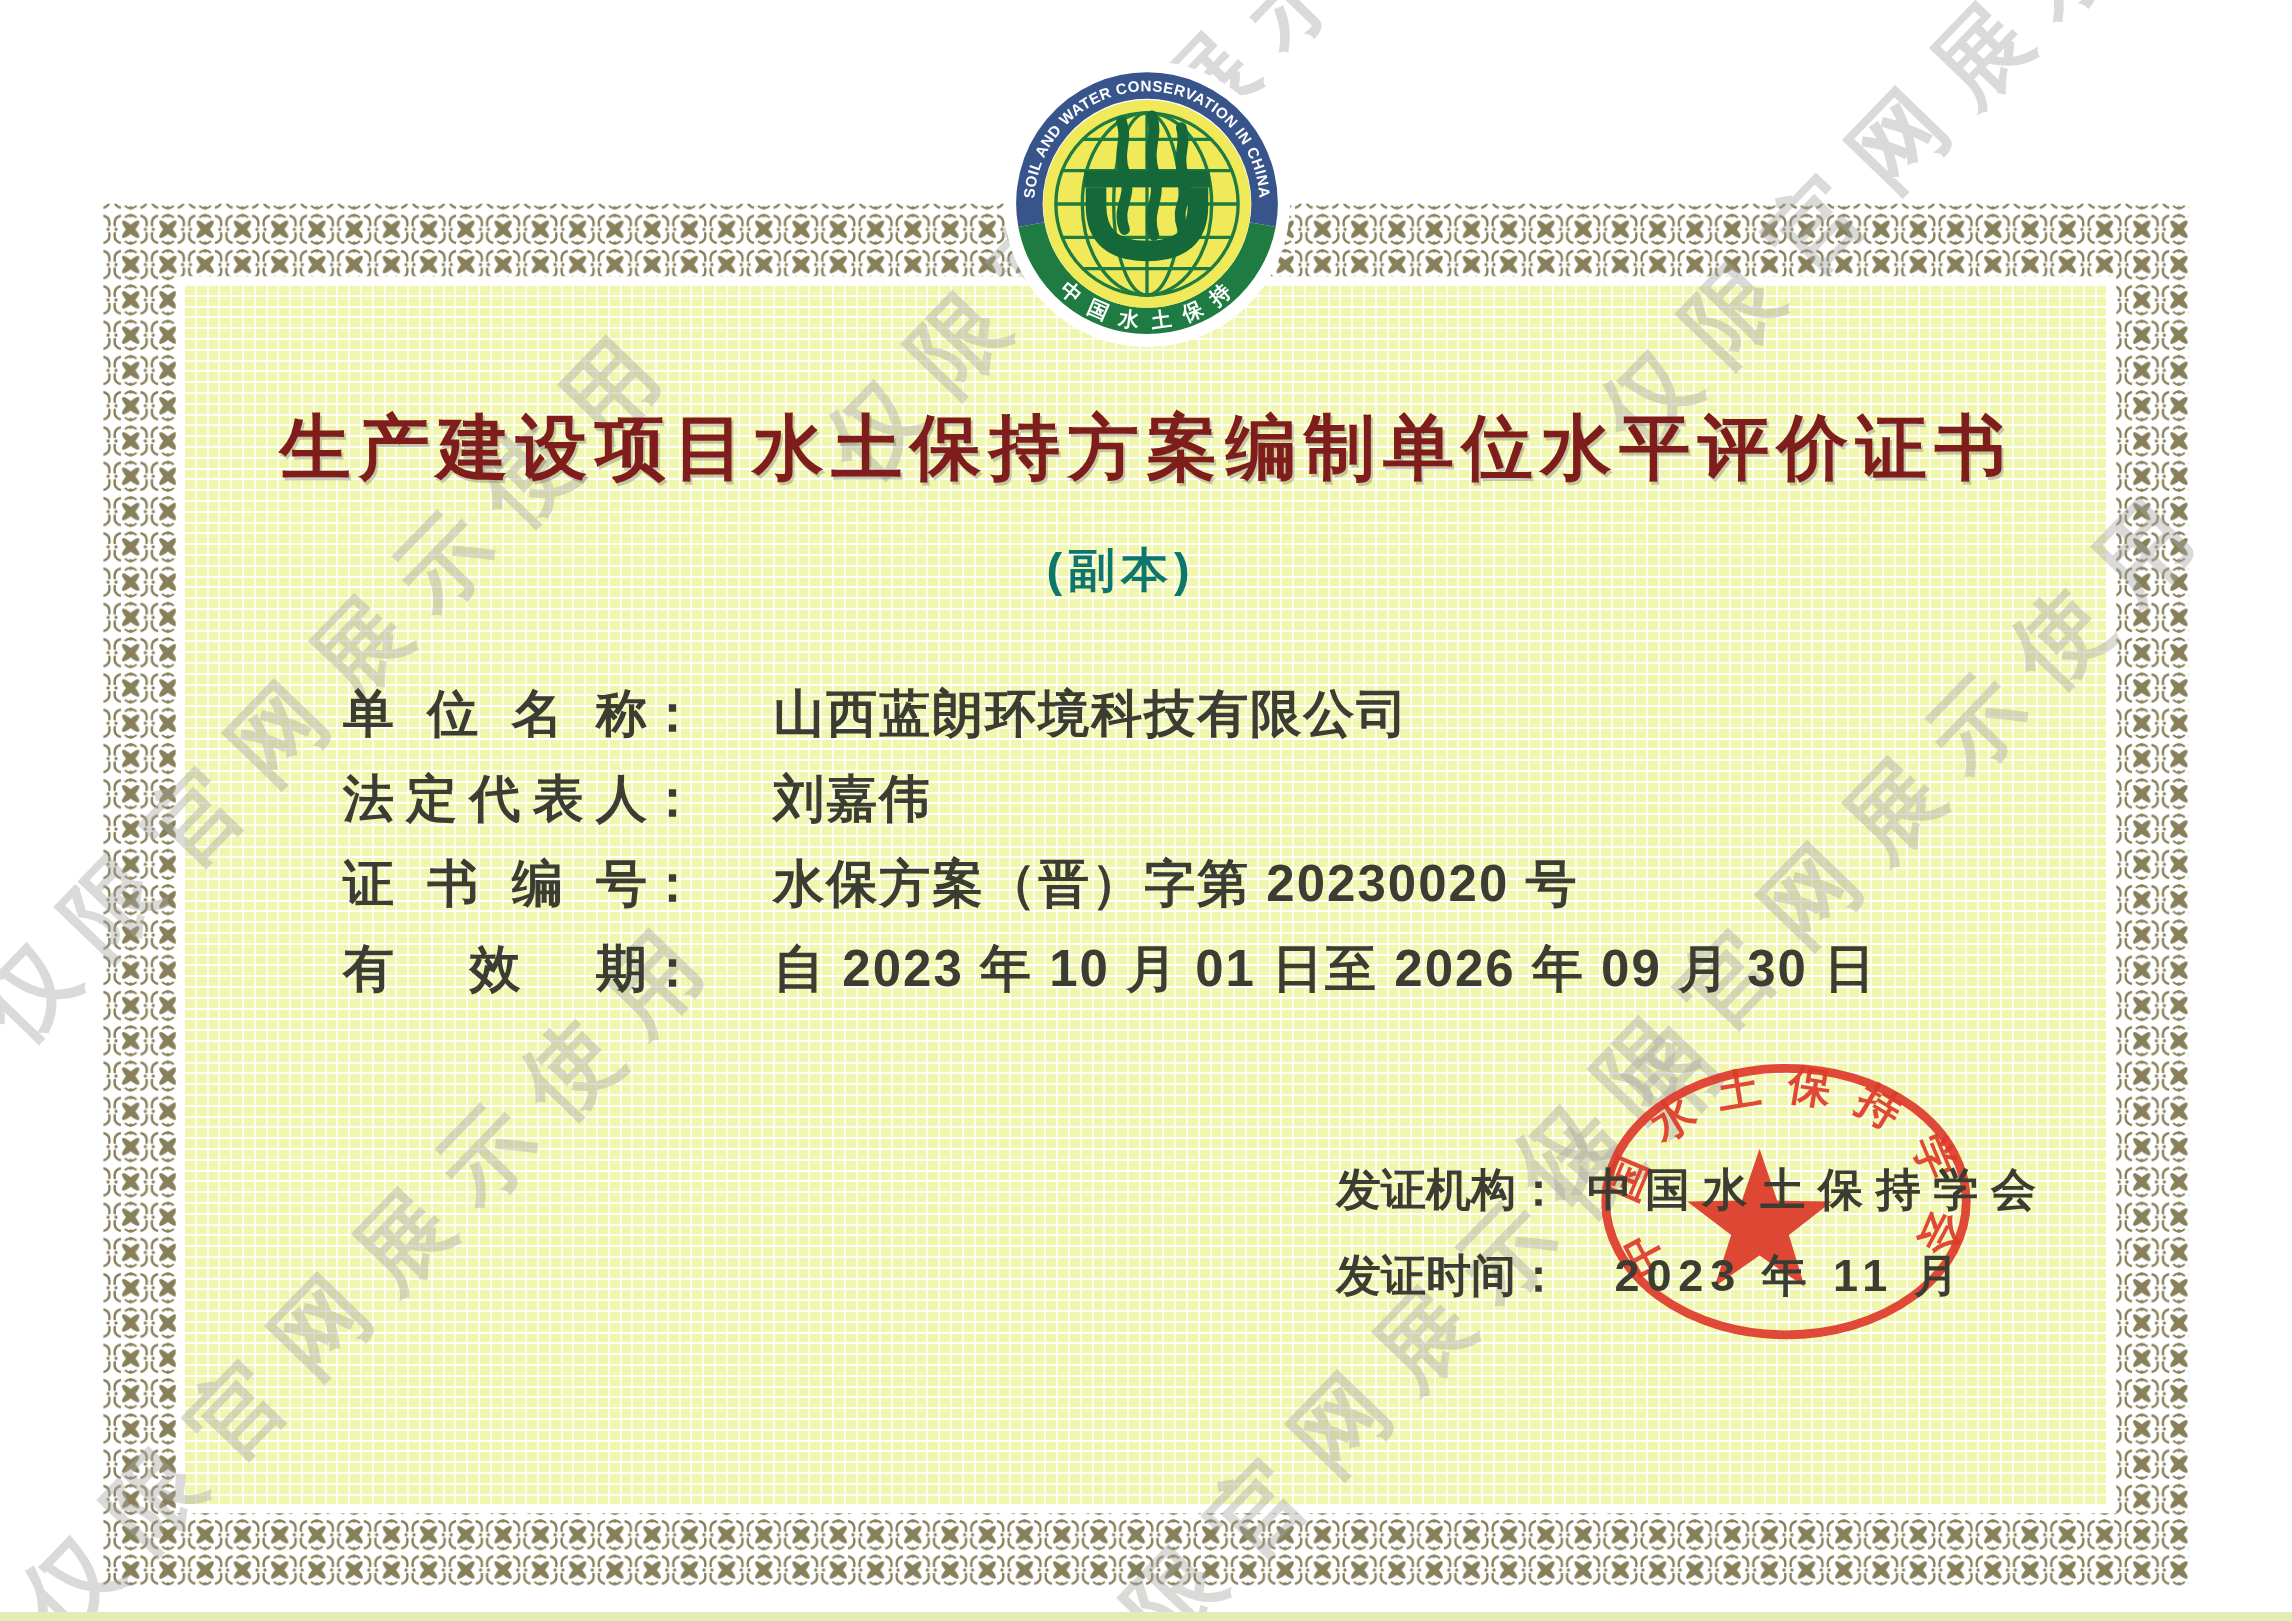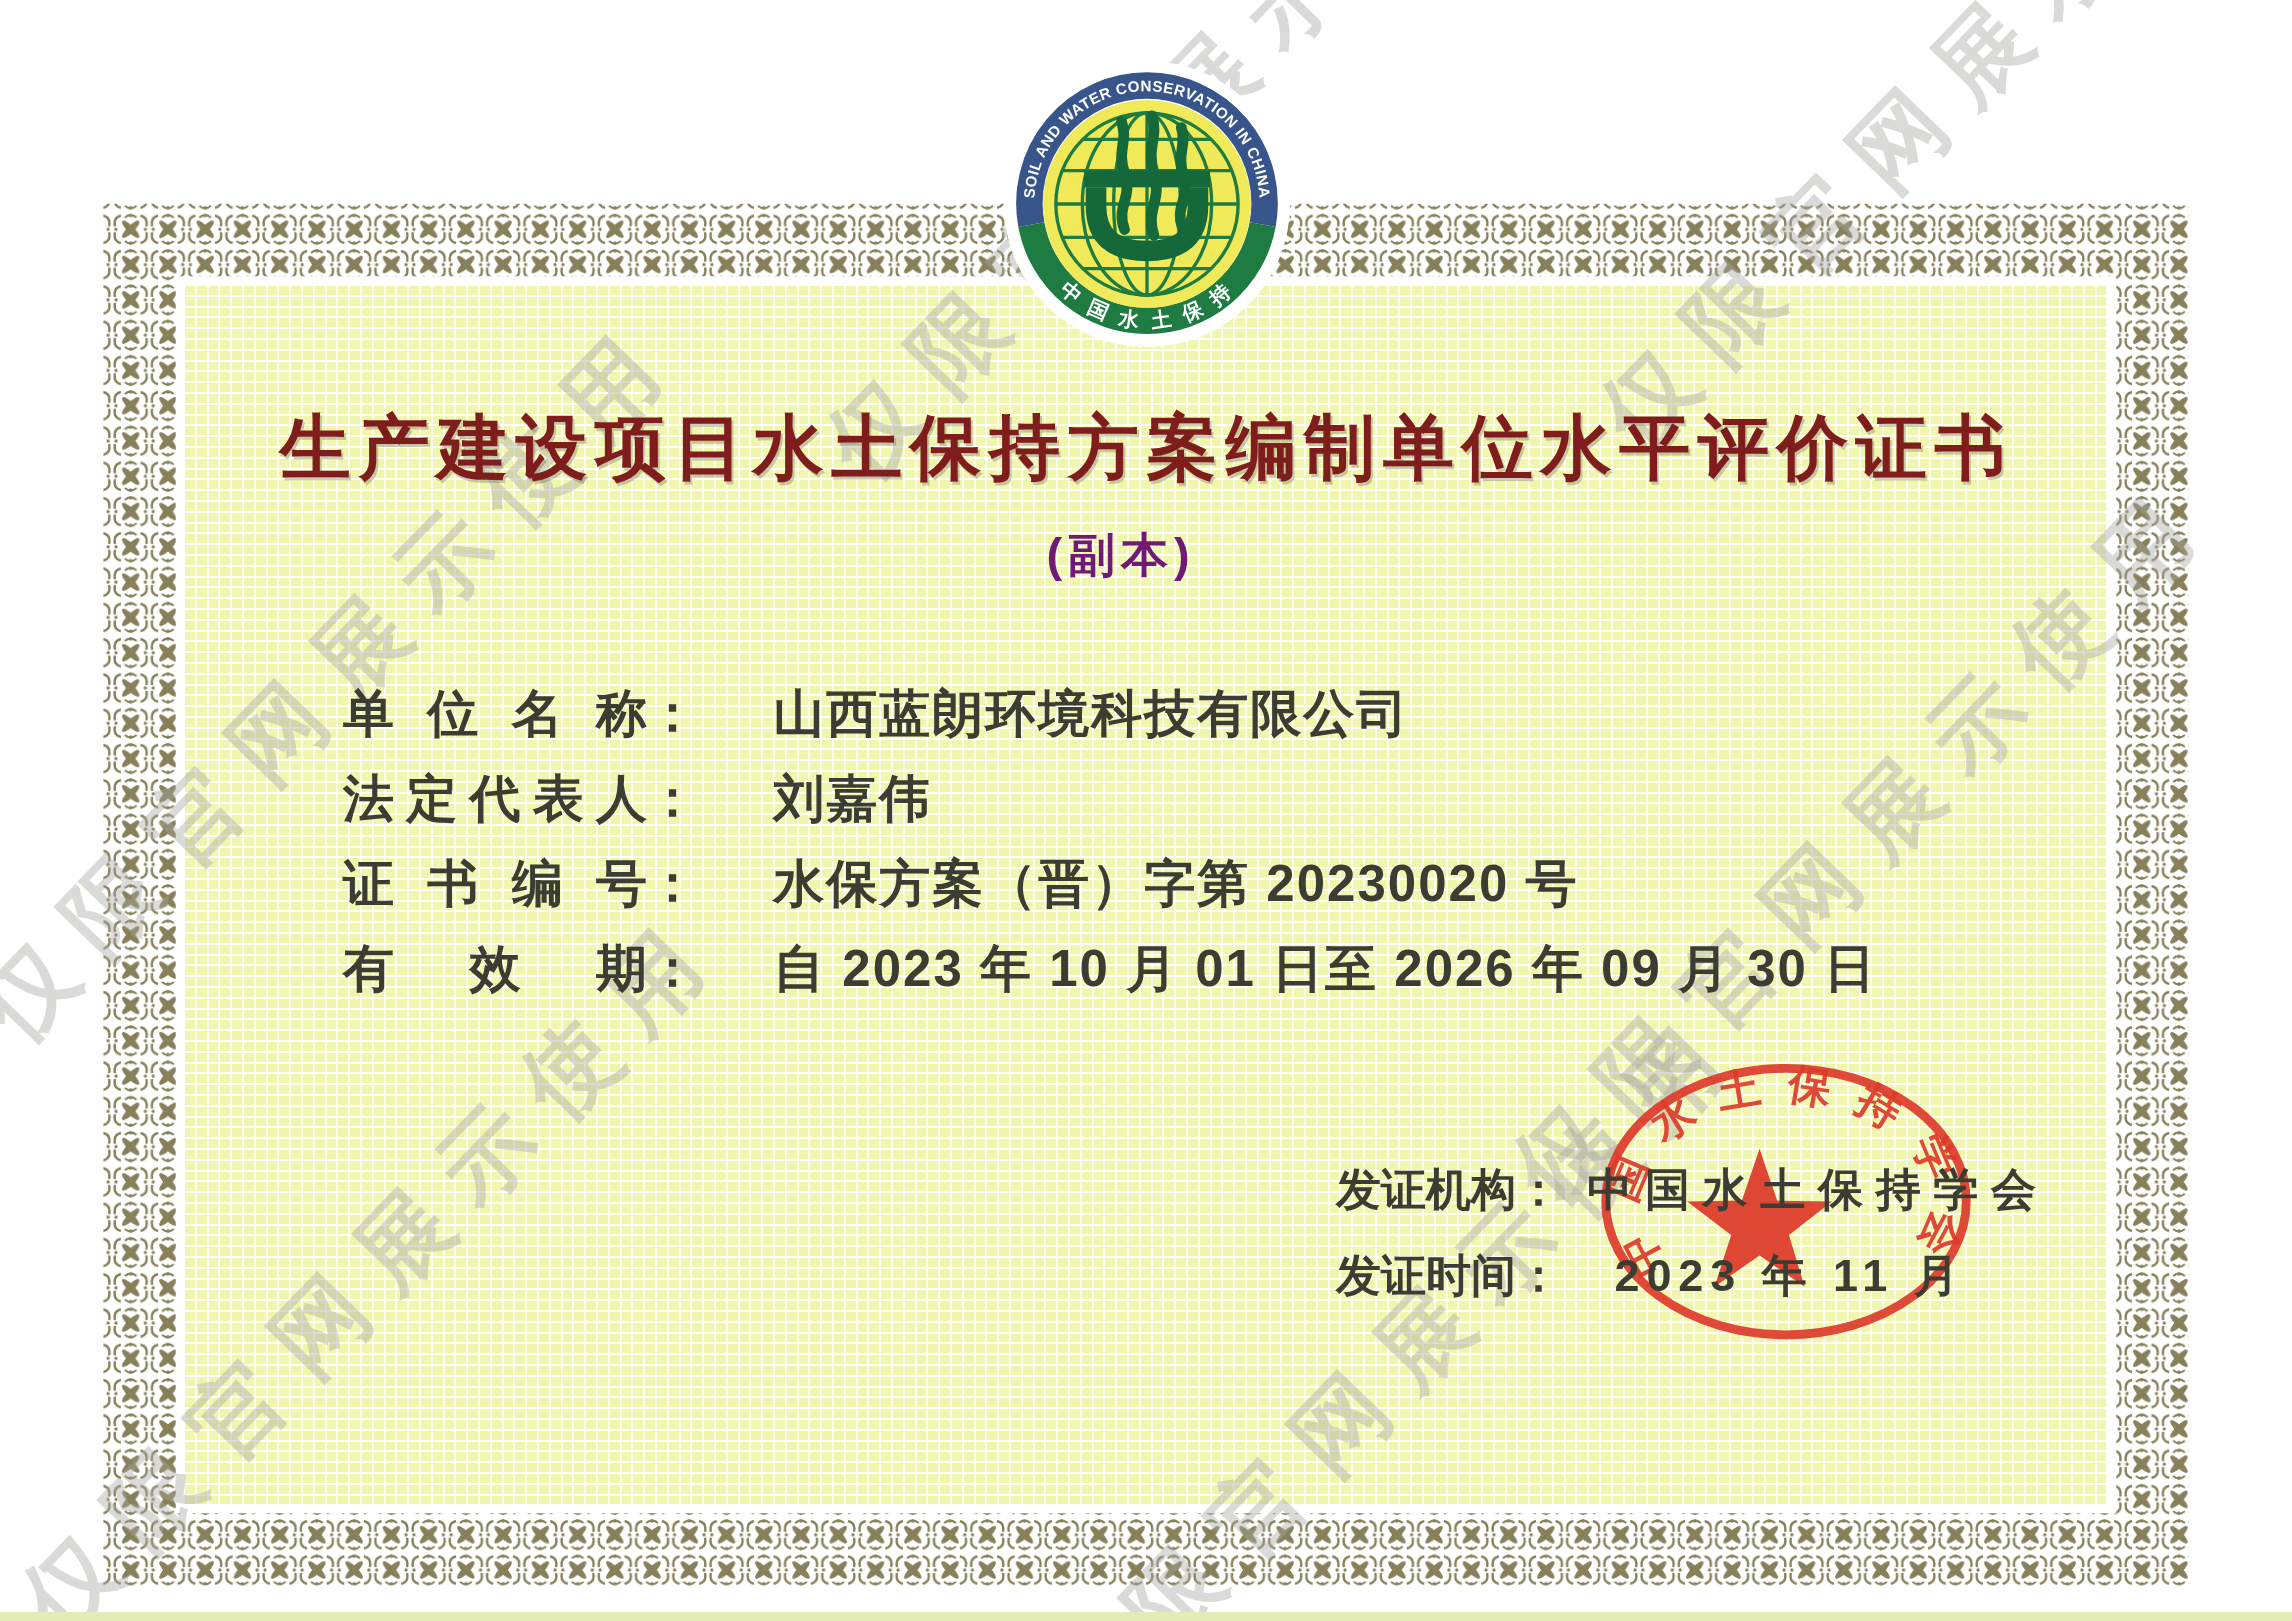--- a/index.html
+++ b/index.html
@@ -26,22 +26,22 @@
   .w4{left:1176px;top:118px;}
   .w5{left:1950px;top:88px;}
   .w6{left:1862px;top:843px;}
   .content{position:absolute;left:0;top:0;width:2293px;height:1621px;z-index:5;}
   .title{
     position:absolute;left:0;top:410px;width:2293px;margin:0;text-align:center;
     font-size:71px;line-height:76px;font-weight:900;letter-spacing:7.8px;color:#7f1d1d;
     text-shadow:2px 2.9px 0 rgba(110,110,95,.35);
   }
   .subtitle{
-    position:absolute;left:0;top:524px;width:2242px;text-align:center;
-    font-size:47px;font-weight:700;letter-spacing:5.9px;color:#701a75;
+    position:absolute;left:0;top:539px;width:2242px;text-align:center;
+    font-size:47px;font-weight:700;letter-spacing:5.9px;color:#0f766e;
   }
   .fields{position:absolute;left:343px;top:686px;}
   .frow{height:55px;margin-bottom:30px;font-size:51px;line-height:55px;font-weight:600;white-space:nowrap;}
   .flabel{display:inline-block;width:304px;text-align:justify;text-align-last:justify;vertical-align:top;}
   .fcolon{display:inline-block;vertical-align:top;}
   .fvalue{display:inline-block;margin-left:61px;vertical-align:top;letter-spacing:2px;}
   .issuer-block{position:absolute;left:1294px;top:1164px;}
   .irow{height:51px;margin-bottom:35px;font-size:45px;line-height:51px;font-weight:600;white-space:nowrap;padding-left:42px;}
   .ilabel{display:inline-block;vertical-align:top;}
   .ivalue{display:inline-block;margin-left:13.7px;letter-spacing:12.7px;vertical-align:top;}

